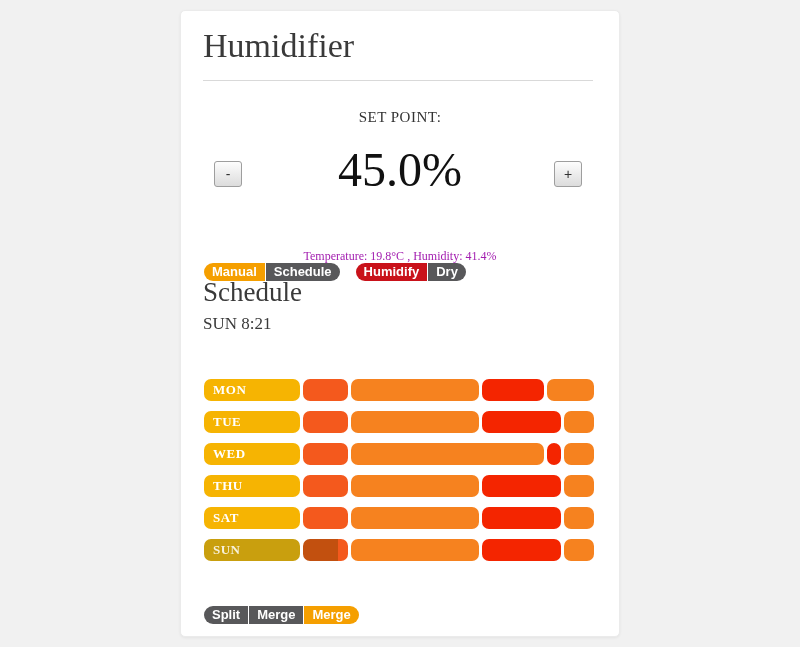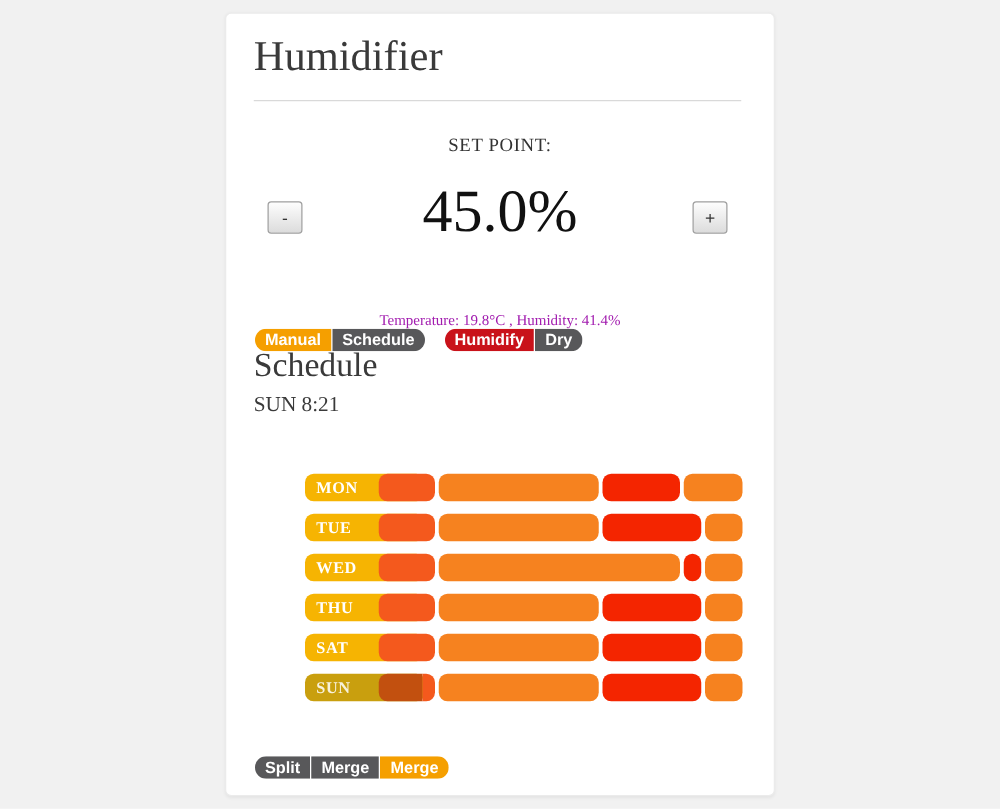--- a/index.html
+++ b/index.html
@@ -21,21 +21,21 @@
   .mode-row{position:absolute;top:252px;left:23px;display:flex;gap:16px;}
   .seg-group{display:inline-flex;gap:1px;border-radius:9px;overflow:hidden;}
   .seg-btn{border:none;color:#fff;font-family:"Liberation Sans",sans-serif;font-size:13px;font-weight:700;
            padding:2px 8px;line-height:1.1;cursor:pointer;}
   .schedule-heading{position:absolute;top:266px;left:22px;margin:0;font-size:27px;font-weight:400;color:#3a3a3a;}
   .current-time{position:absolute;top:303px;left:22px;font-size:17px;color:#3a3a3a;}
   .sched{position:absolute;top:368px;left:23px;width:390px;}
   .sched-row{position:relative;height:22px;margin-bottom:10px;}
   .seg{position:absolute;top:0;height:22px;box-sizing:border-box;}
   .day-label{color:#fff;font-family:"Liberation Serif",serif;font-size:13px;font-weight:700;
-             line-height:22px;padding-left:9px;letter-spacing:.5px;margin-left:40px;}
+             line-height:22px;padding-left:9px;letter-spacing:.5px;}
   .dim .day-label{color:rgba(255,255,255,.85);}
   .bottom-row{position:absolute;top:594px;left:23px;}
 </style>
 </head>
 <body>
 
 <div class="card">
 
   <div class="header">
     <h1 class="title">Humidifier</h1>

